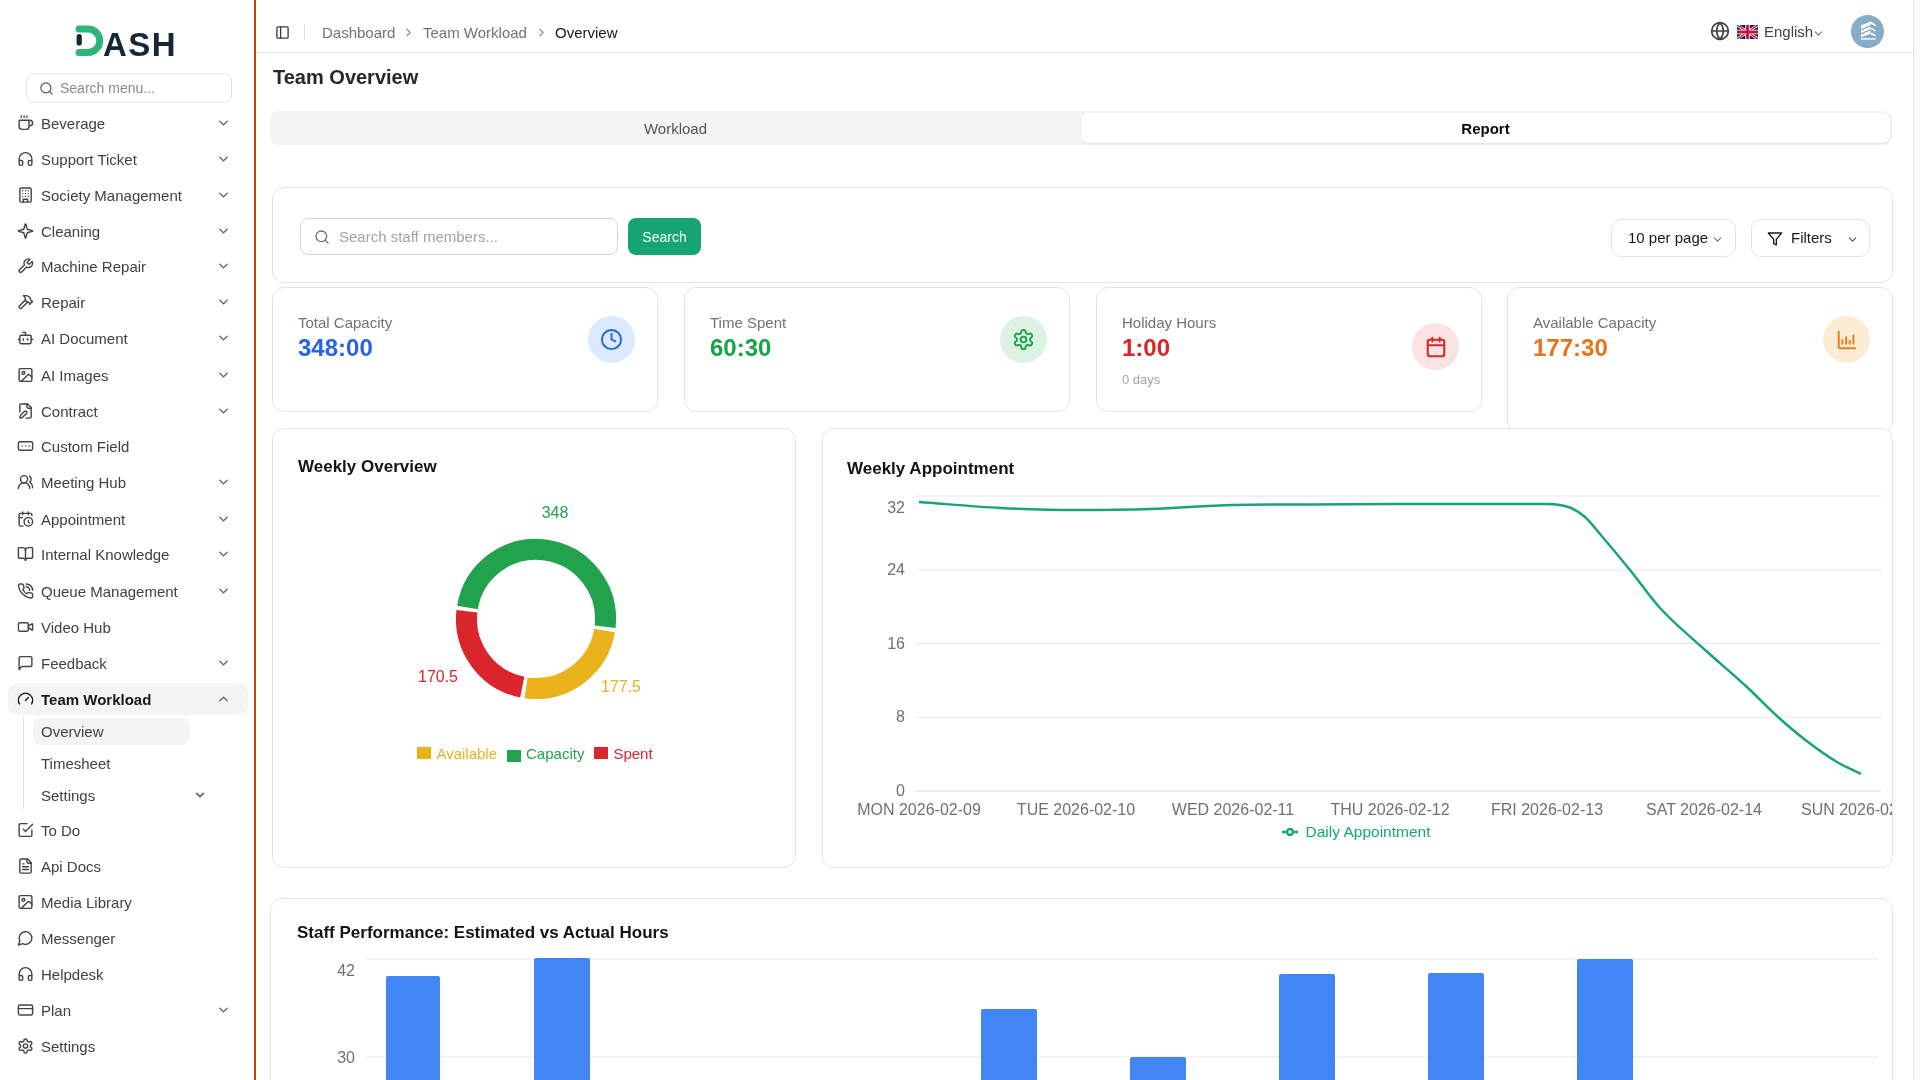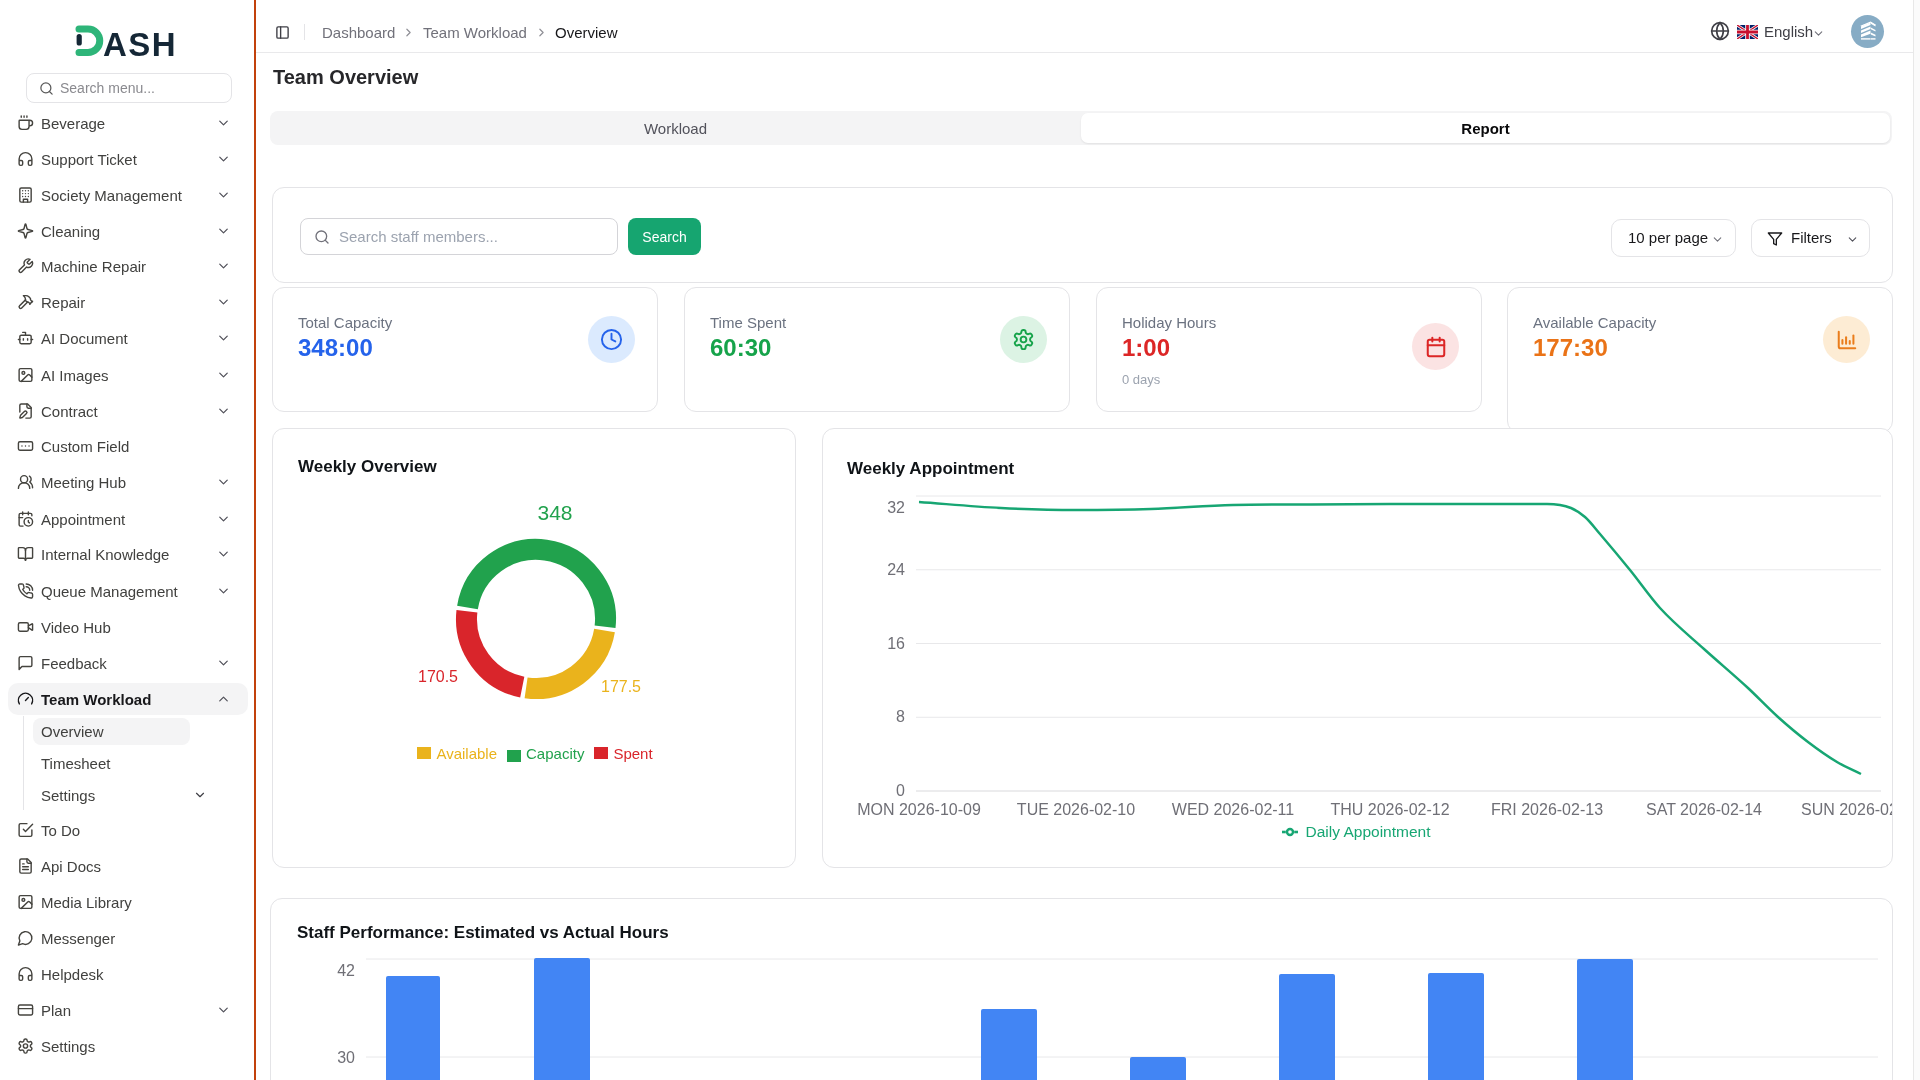--- a/index.html
+++ b/index.html
@@ -439,21 +439,21 @@
   </div>
 </div>
 
 <div class="card" id="donutcard" style="left:272px; top:428px; width:524px; height:440px;">
   <span class="ctitle" style="left:25px; top:28px;">Weekly Overview</span>
   <svg class="abs" style="left:0; top:0;" width="524" height="440" viewBox="0 0 524 440" fill="none">
     <path d="M 194.47 178.41 A 69.5 69.5 0 0 1 332.07 197.75" stroke="#21a24d" stroke-width="21"></path>
     <path d="M 331.53 201.59 A 69.5 69.5 0 0 1 253.09 258.79" stroke="#eab31c" stroke-width="21"></path>
     <path d="M 249.26 258.13 A 69.5 69.5 0 0 1 193.93 182.25" stroke="#d9252b" stroke-width="21"></path>
   </svg>
-  <span class="abs" style="left:282px; top:84px; transform:translate(-50%,-50%); font-size:21px; color:#21a24d;">348</span>
+  <span class="abs" style="left:282px; top:84px; transform:translate(-50%,-50%); font-size:16px; color:#21a24d;">348</span>
   <span class="abs" style="left:165px; top:248px; transform:translate(-50%,-50%); font-size:16px; color:#d9252b;">170.5</span>
   <span class="abs" style="left:348px; top:258px; transform:translate(-50%,-50%); font-size:16px; color:#eab31c;">177.5</span>
   <div class="abs" style="left:0; top:316px; width:524px; height:16px; display:flex; align-items:center; justify-content:center; gap:10px; font-size:15px;">
     <span style="display:flex; align-items:center; gap:5px; color:#eab31c;"><i style="width:14px;height:12px;background:#eab31c;display:inline-block;"></i>Available</span>
     <span style="display:flex; align-items:flex-end; gap:5px; color:#21a24d;"><i style="width:14px;height:12px;background:#21a24d;display:inline-block;"></i>Capacity</span>
     <span style="display:flex; align-items:center; gap:5px; color:#d9252b;"><i style="width:14px;height:12px;background:#d9252b;display:inline-block;"></i>Spent</span>
   </div>
 </div>
 
 <div class="card" id="utilcard" style="left:822px; top:428px; width:1071px; height:440px; overflow:hidden;">
@@ -464,21 +464,21 @@
     <line x1="93" y1="214.5" x2="1058" y2="214.5" stroke="#e8e8ea" stroke-width="1"></line>
     <line x1="93" y1="288.25" x2="1058" y2="288.25" stroke="#e8e8ea" stroke-width="1"></line>
     <line x1="93" y1="362" x2="1058" y2="362" stroke="#d9d9dc" stroke-width="1"></line>
     <path d="M 96.0 73.0 C 123.3 75.0 150.7 77.6 178.0 79.0 C 203.0 80.2 228.0 81.0 253.0 81.0 C 278.0 81.0 303.0 80.8 328.0 80.0 C 355.3 79.2 382.7 76.5 410.0 76.0 C 436.0 75.5 462.0 75.6 488.0 75.5 C 514.3 75.4 540.7 75.0 567.0 75.0 C 593.0 75.0 619.0 75.0 645.0 75.0 C 671.3 75.0 697.7 75.0 724.0 75.0 C 732.0 75.0 740.0 75.8 748.0 79.0 C 752.7 80.9 757.3 83.9 762.0 88.0 C 767.0 92.4 772.0 99.2 777.0 105.0 C 787.0 116.7 797.0 128.7 807.0 141.0 C 817.0 153.3 827.0 168.0 837.0 179.0 C 851.7 195.1 866.3 206.7 881.0 220.0 C 895.7 233.3 910.3 245.4 925.0 259.0 C 935.0 268.3 945.0 279.0 955.0 288.0 C 965.0 297.0 975.0 305.4 985.0 313.0 C 994.7 320.4 1004.3 327.2 1014.0 333.0 C 1022.0 337.8 1030.0 341.0 1038.0 345.0" stroke="#17a673" stroke-width="2.5"></path>
   </svg>
   <span class="abs" style="right:987px; top:78.5px; transform:translateY(-50%); font-size:16px; color:#6f6f76;">32</span>
   <span class="abs" style="right:987px; top:140.75px; transform:translateY(-50%); font-size:16px; color:#6f6f76;">24</span>
   <span class="abs" style="right:987px; top:214.5px; transform:translateY(-50%); font-size:16px; color:#6f6f76;">16</span>
   <span class="abs" style="right:987px; top:288.25px; transform:translateY(-50%); font-size:16px; color:#6f6f76;">8</span>
   <span class="abs" style="right:987px; top:362px; transform:translateY(-50%); font-size:16px; color:#6f6f76;">0</span>
-  <span class="abs xlab" style="left:96px; top:372px;">MON 2026-10-09</span>
+  <span class="abs xlab" style="left:96px; top:372px;">MON 2026-02-09</span>
   <span class="abs xlab" style="left:253px; top:372px;">TUE 2026-02-10</span>
   <span class="abs xlab" style="left:410px; top:372px;">WED 2026-02-11</span>
   <span class="abs xlab" style="left:567px; top:372px;">THU 2026-02-12</span>
   <span class="abs xlab" style="left:724px; top:372px;">FRI 2026-02-13</span>
   <span class="abs xlab" style="left:881px; top:372px;">SAT 2026-02-14</span>
   <span class="abs xlab" style="left:1038px; top:372px;">SUN 2026-02-15</span>
   <div class="abs" style="left:0; top:395px; width:1066px; height:16px; display:flex; align-items:center; justify-content:center; gap:8px;">
     <svg width="16" height="12" viewBox="0 0 16 12" fill="none" stroke="#17a673">
           <line x1="0" y1="6" x2="3.8" y2="6" stroke-width="2.6"></line>
           <circle cx="8" cy="6" r="3" stroke-width="2.4"></circle>

